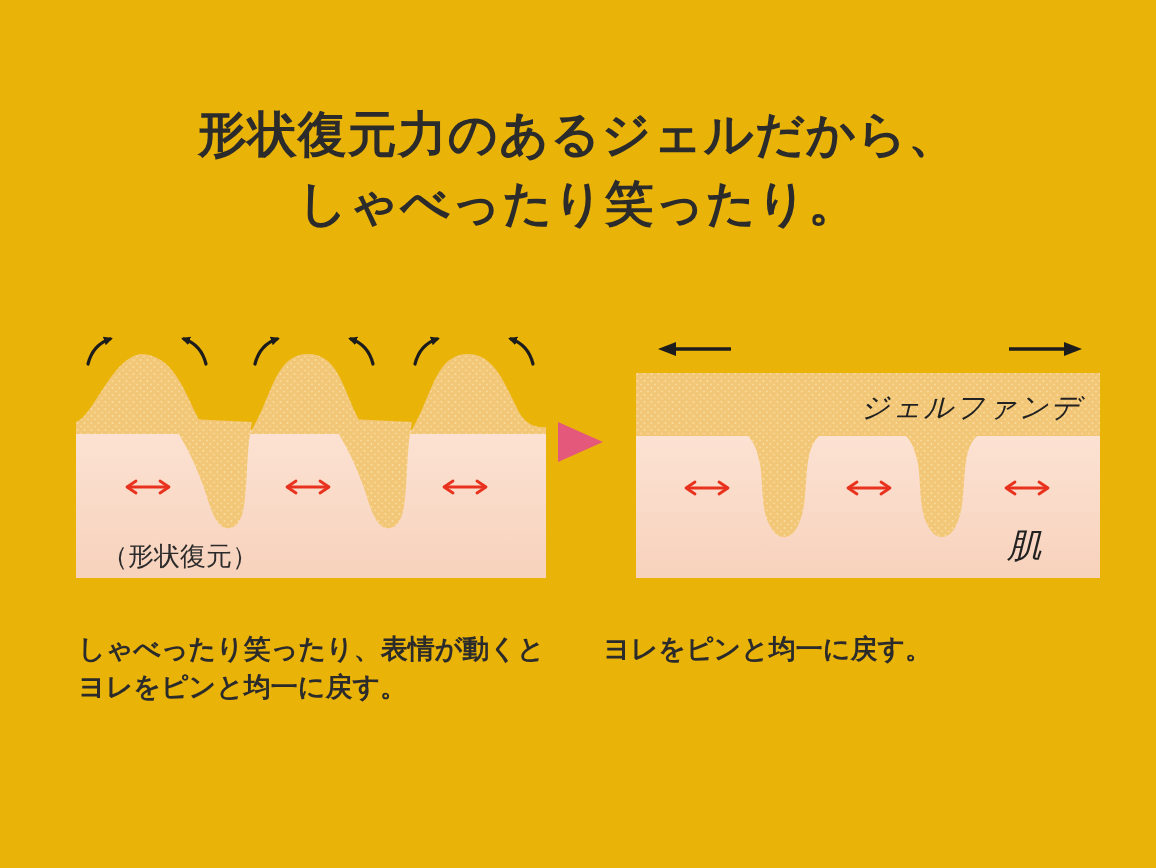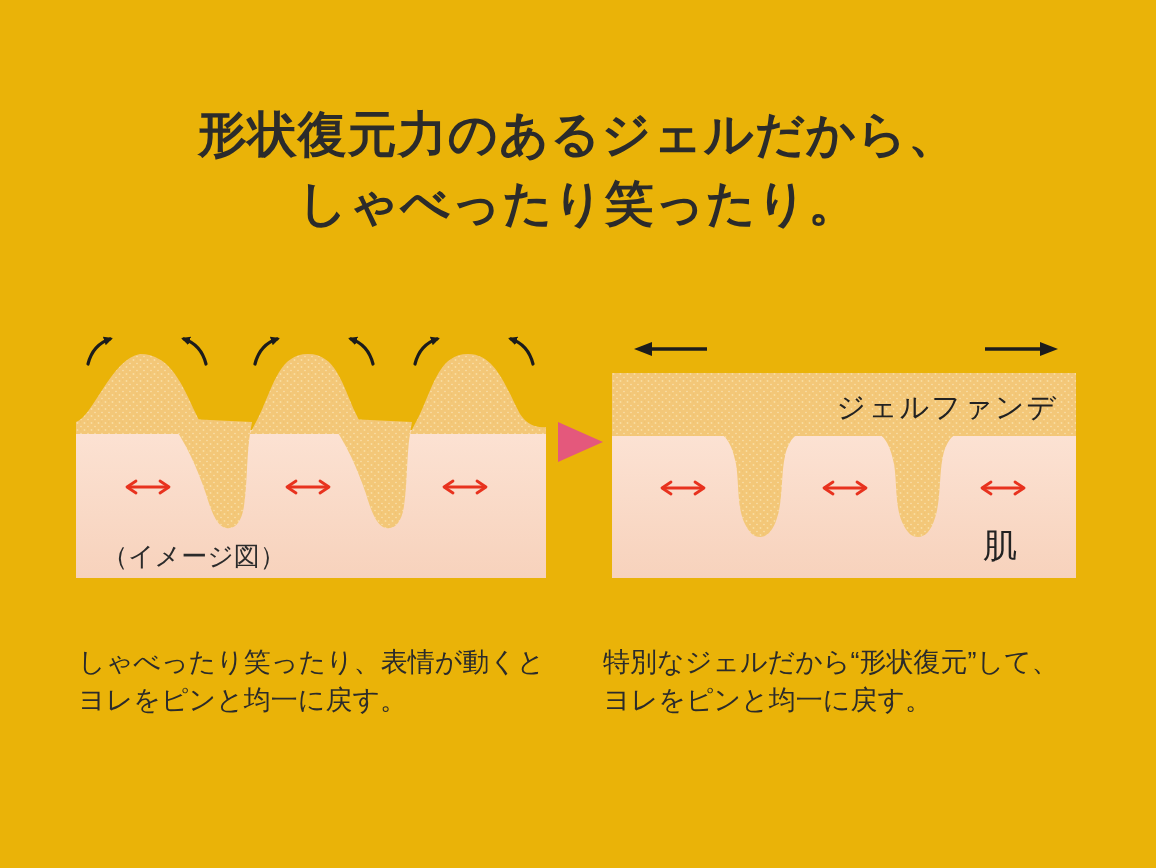--- a/index.html
+++ b/index.html
@@ -12,21 +12,21 @@
     color:#2B2B2B;
   }
   .title{
     position:absolute;top:100px;left:0;width:1156px;
     text-align:center;
     font-size:49px;line-height:69px;font-weight:600;
     color:#2B2B2B;letter-spacing:1px;
   }
   .panel{position:absolute;}
   .panel-before{left:76px;top:330px;width:470px;height:250px;}
-  .panel-after{left:612px;top:330px;width:464px;height:250px;}
+  .panel-after{left:636px;top:330px;width:464px;height:250px;font-style:italic;}
   .panel svg{position:absolute;left:0;top:0;display:block;}
   .img-note{
     position:absolute;left:26px;top:209px;
     font-size:26px;font-weight:500;color:#2B2B2B;
   }
   .gel-label{
     position:absolute;right:18px;top:58px;
     font-size:29px;font-weight:500;color:#222222;letter-spacing:2px;
   }
   .skin-label{
@@ -35,21 +35,21 @@
   }
   .transition-arrow{
     position:absolute;left:558px;top:422px;
     width:0;height:0;
     border-top:20px solid transparent;
     border-bottom:20px solid transparent;
     border-left:45px solid #E4587C;
   }
   .caption{
     position:absolute;top:630px;
-    font-size:27px;line-height:38px;font-weight:400;color:#2B2B2B;margin-top:13px;
+    font-size:27px;line-height:38px;font-weight:700;color:#2B2B2B;
   }
   .caption-left{left:78px;}
   .caption-right{left:603px;}
 </style>
 </head>
 <body>
 
 <div class="stage">
 
   <div class="title">
@@ -95,21 +95,21 @@
         <path d="M339,34 C342,22 349,13 361,9" marker-end="url(#chL)"></path>
         <path d="M457,34 C454,22 447,13 435,9" marker-end="url(#chL)"></path>
       </g>
 
       <g stroke="#E8321E" stroke-width="2.8" stroke-linecap="round">
         <line x1="52" y1="157" x2="92" y2="157" marker-start="url(#redLa)" marker-end="url(#redRa)"></line>
         <line x1="212" y1="157" x2="252" y2="157" marker-start="url(#redLa)" marker-end="url(#redRa)"></line>
         <line x1="369" y1="157" x2="409" y2="157" marker-start="url(#redLa)" marker-end="url(#redRa)"></line>
       </g>
     </svg>
-    <div class="img-note">（イメージ図）</div>
+    <div class="img-note">（形状復元）</div>
   </div>
 
   <div class="transition-arrow"></div>
 
   <div class="panel panel-after">
     <svg viewBox="0 0 464 250" width="464" height="250" aria-hidden="true">
       <defs>
         <linearGradient id="skinGR" x1="0" y1="0" x2="0" y2="1">
           <stop offset="0" stop-color="#FCE2D3"></stop>
           <stop offset="1" stop-color="#F7D2BC"></stop>
@@ -153,17 +153,16 @@
     </svg>
     <div class="gel-label">ジェルファンデ</div>
     <div class="skin-label">肌</div>
   </div>
 
   <div class="caption caption-left">
     <div>しゃべったり笑ったり、表情が動くと</div>
     <div>ヨレをピンと均一に戻す。</div>
   </div>
   <div class="caption caption-right">
-    <div>特別なジェルだから“形状復元”して、</div>
     <div>ヨレをピンと均一に戻す。</div>
   </div>
 
 </div>
 
 </body></html>

